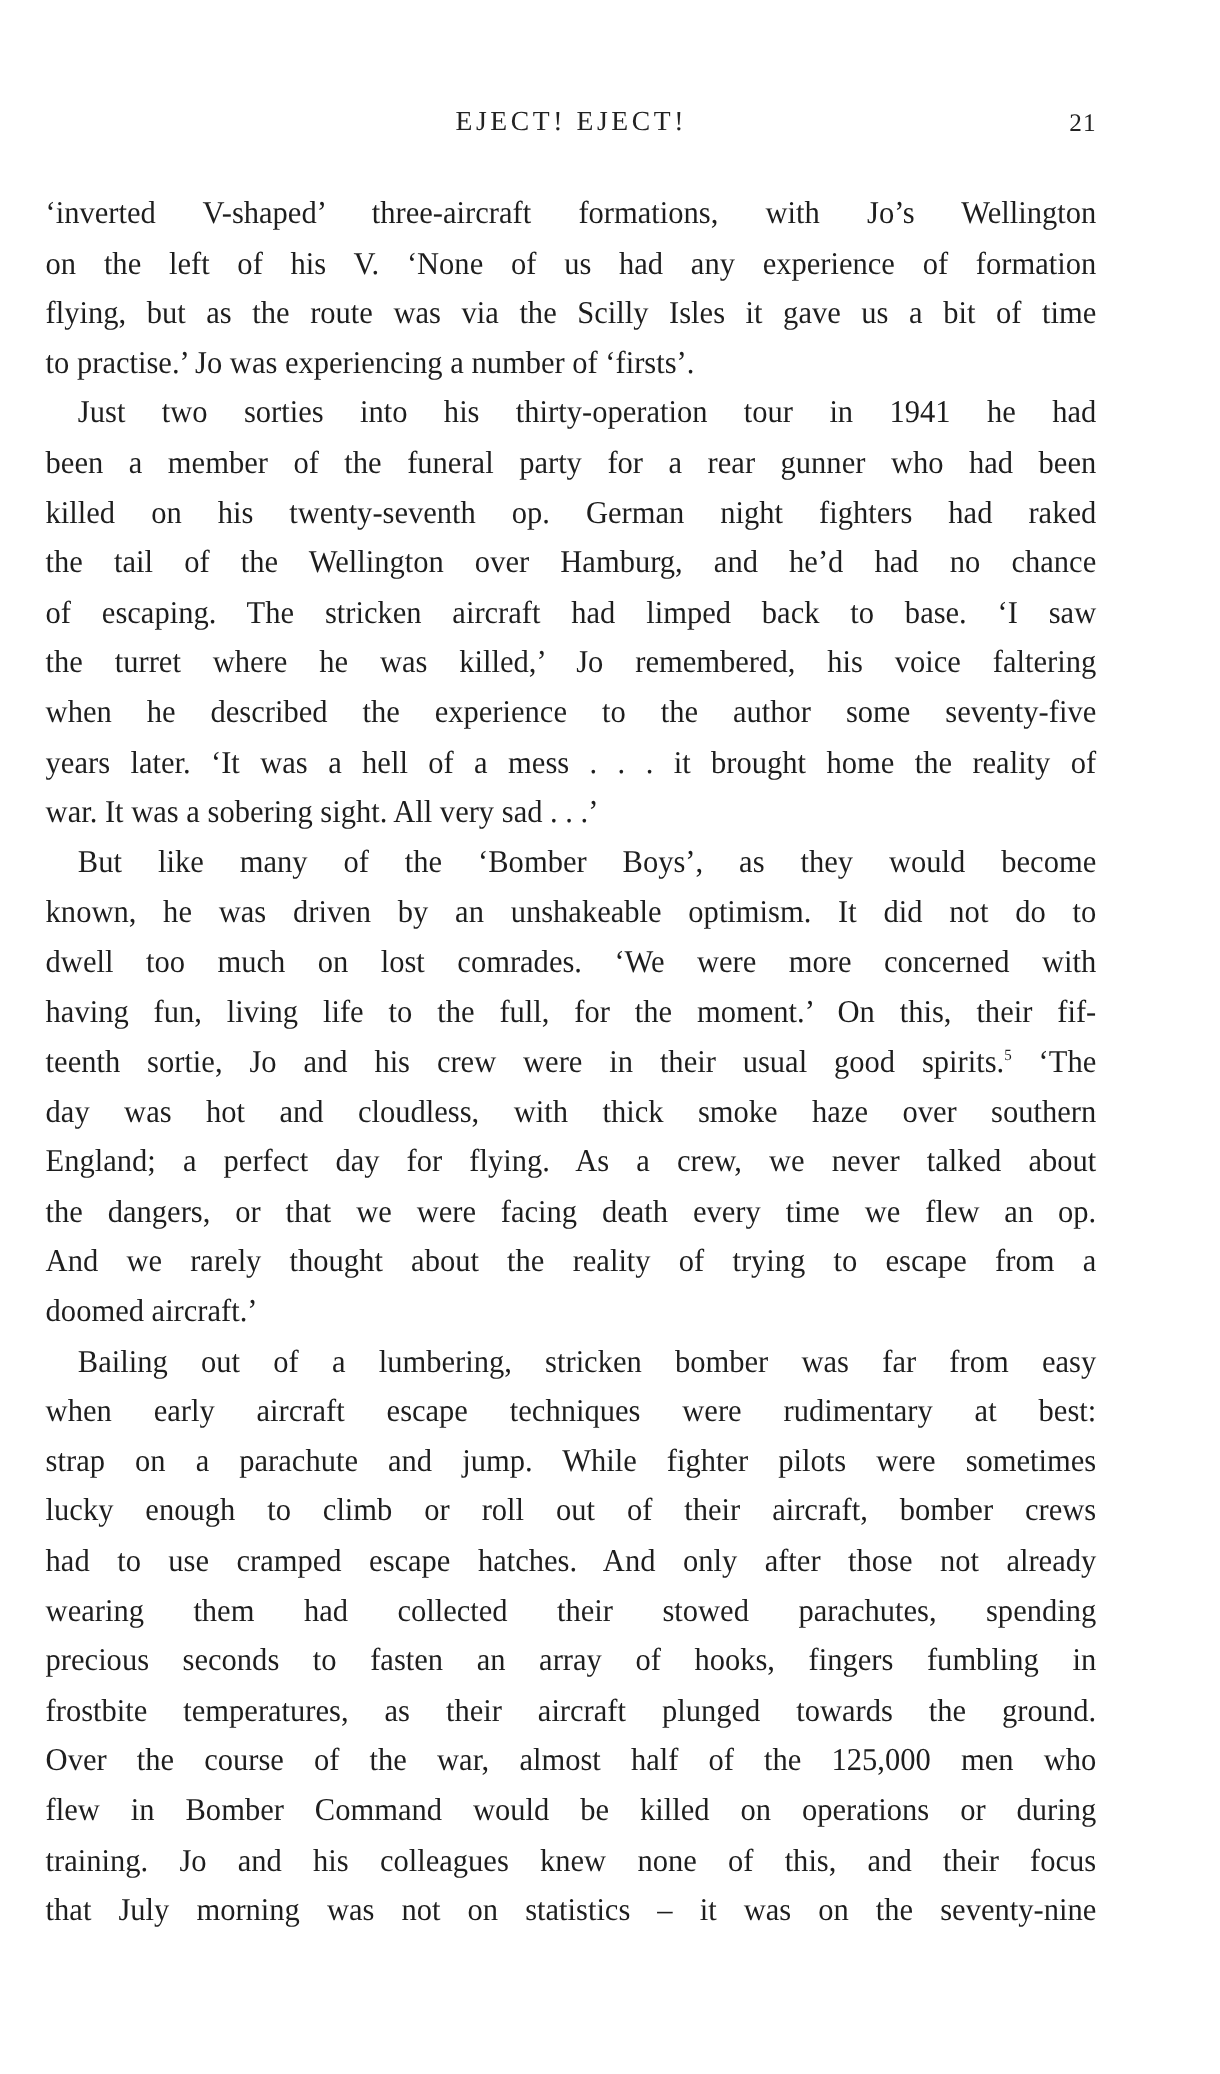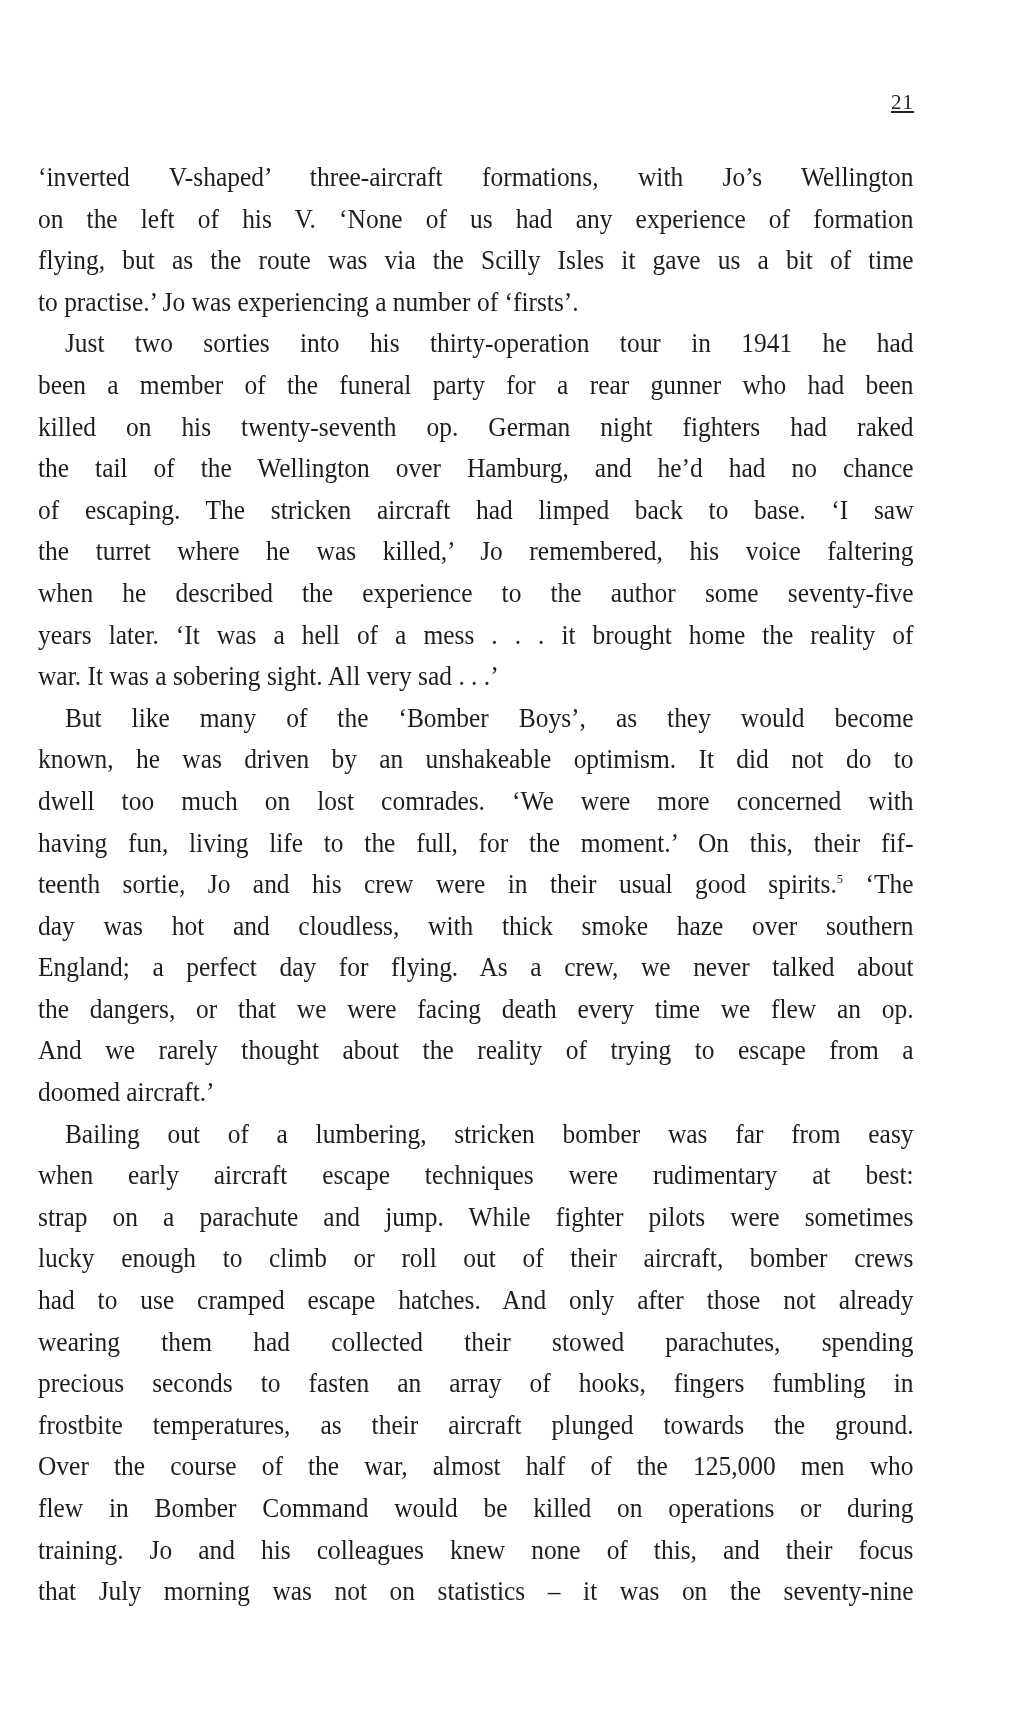--- a/index.html
+++ b/index.html
@@ -37,21 +37,20 @@
       letter-spacing: 3px;
       color: #222;
     }
     .folio {
       position: absolute;
       right: 0;
       top: 2px;
       font-size: 21px;
       letter-spacing: 1px;
       color: #222;
-      text-decoration: underline;
     }
     .body-text {
       position: absolute;
       top: 157px;
       left: 0;
       width: 876px;
     }
     .line {
       height: 41.6px;
       line-height: 41.6px;
@@ -74,20 +73,21 @@
       font-size: 13px;
       line-height: 0;
       vertical-align: super;
     }
   </style>
 </head>
 <body>
 
 <div class="page">
   <div class="running-head">
+    <div class="running-title">EJECT! EJECT!</div>
     <div class="folio">21</div>
   </div>
 
   <div class="body-text">
 
     <div class="paragraph">
       <div class="line">‘inverted V-shaped’ three-aircraft formations, with Jo’s Wellington</div>
       <div class="line">on the left of his V. ‘None of us had any experience of formation</div>
       <div class="line">flying, but as the route was via the Scilly Isles it gave us a bit of time</div>
       <div class="line last">to practise.’ Jo was experiencing a number of ‘firsts’.</div>

